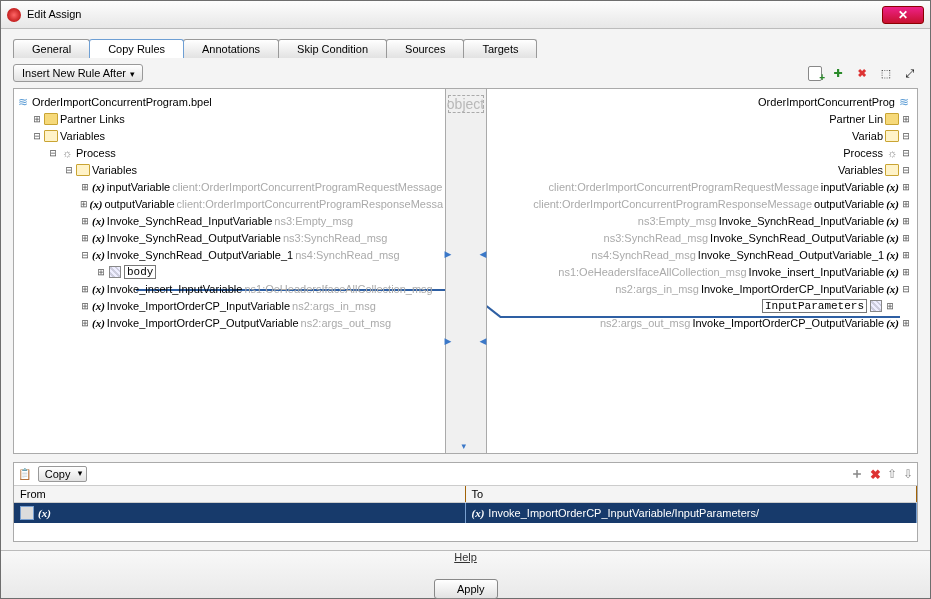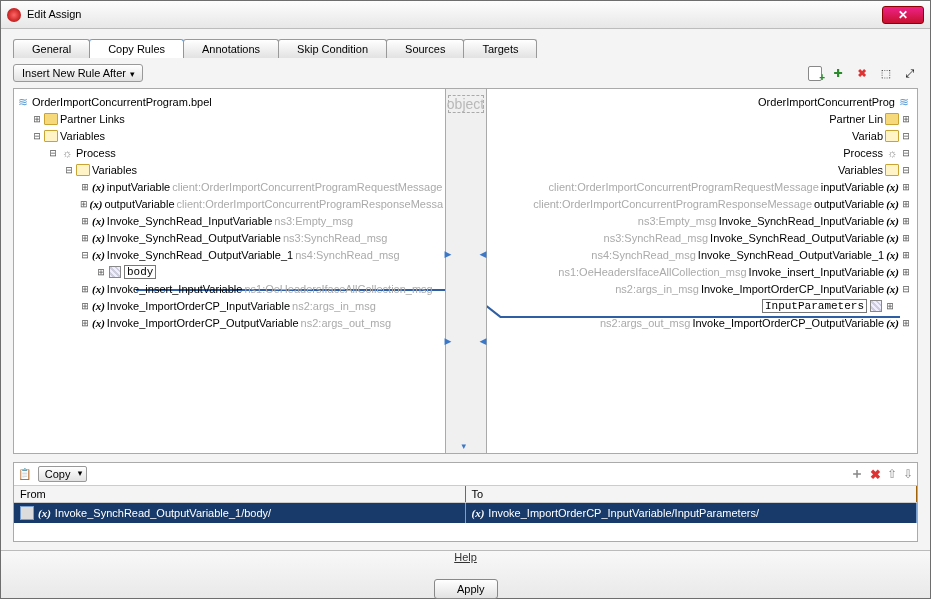--- a/index.html
+++ b/index.html
@@ -415,21 +415,20 @@
       </div>
       <div class="mapHead">
         <div>From</div>
         <div>To</div>
       </div>
       <div class="mapBody">
         <div class="mapRow">
           <div>
               <span class="mico"></span>
               <span class="xvar" style="color:#fff">(x)</span>
-              <span>Invoke_SynchRead_OutputVariable_1/body/</span>
             </div>
           <div>
               <span class="xvar" style="color:#fff">(x)</span>
               <span>Invoke_ImportOrderCP_InputVariable/InputParameters/</span>
             </div>
         </div>
       </div>
     </div>
 
   </div>

